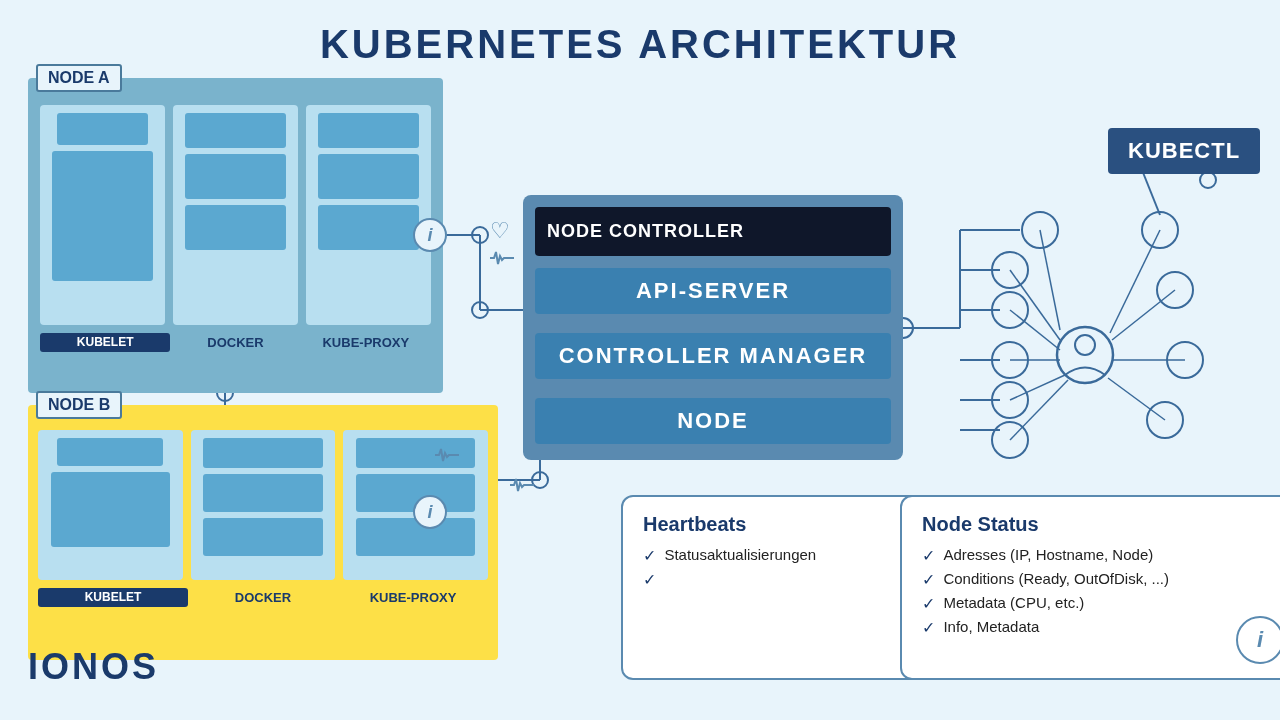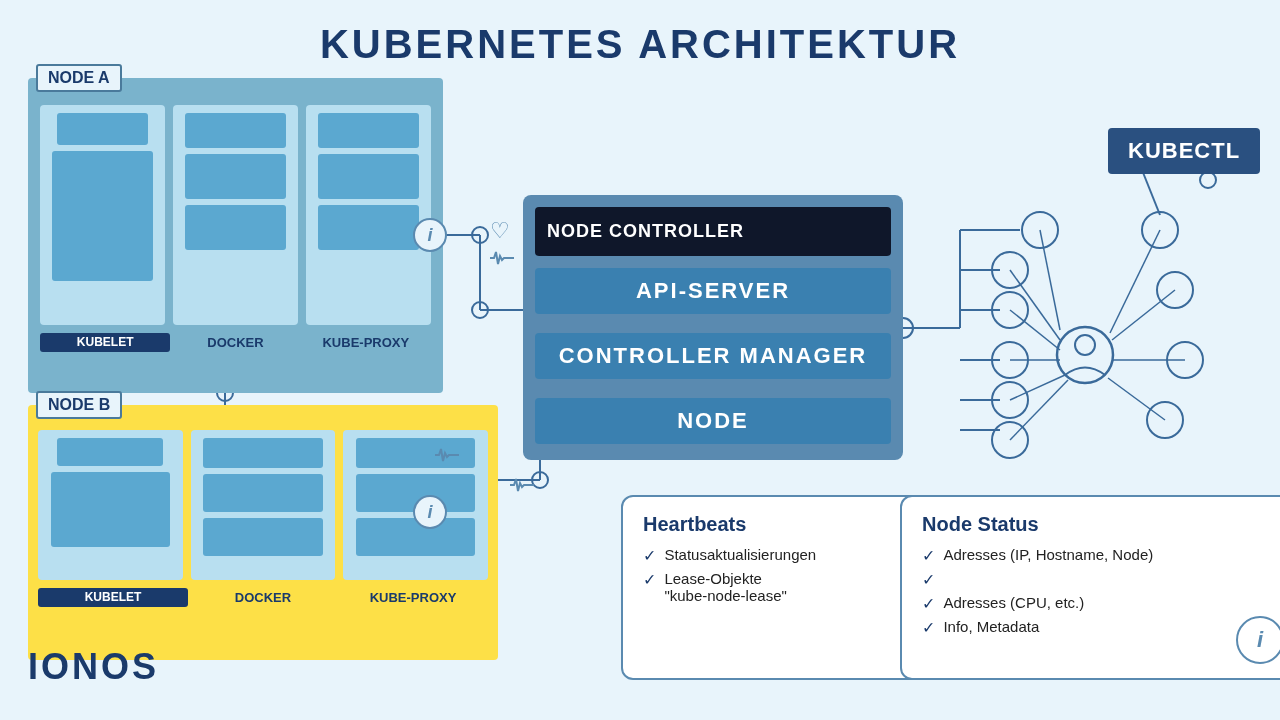--- a/index.html
+++ b/index.html
@@ -423,42 +423,42 @@
 <div class="kubectl-box">KUBECTL</div>
 
 <div class="info-box" style="left: 593px; top: 495px; width: 364px; min-height: 185px; margin-left: 28px;">
   <div class="info-box-title">Heartbeats</div>
   <div class="info-box-item">
     <span class="checkmark">✓</span>
     <span>Statusaktualisierungen</span>
   </div>
   <div class="info-box-item">
     <span class="checkmark">✓</span>
-    <span>Lease-Objekte<br>"kube-node-lease"</span>
   </div>
 
   <div class="heartbeat-box-icon">
     <svg width="30" height="24" viewBox="0 0 30 24" fill="none">
       <polyline points="0,12 5,12 7,4 10,20 13,8 16,14 18,12 30,12" stroke="#5a8ab0" stroke-width="2.5" fill="none"></polyline>
     </svg>
   </div>
 </div>
 
 <div class="info-box" style="left: 900px; top: 495px; width: 400px; min-height: 185px;">
   <div class="info-box-title">Node Status</div>
   <div class="info-box-item">
     <span class="checkmark">✓</span>
     <span>Adresses (IP, Hostname, Node)</span>
   </div>
   <div class="info-box-item">
     <span class="checkmark">✓</span>
-  </div>
-  <div class="info-box-item">
-    <span class="checkmark">✓</span>
-    <span>Adresses (CPU, etc.)</span>
+    <span>Conditions (Ready, OutOfDisk, ...)</span>
+  </div>
+  <div class="info-box-item">
+    <span class="checkmark">✓</span>
+    <span>Metadata (CPU, etc.)</span>
   </div>
   <div class="info-box-item">
     <span class="checkmark">✓</span>
     <span>Info, Metadata</span>
   </div>
 
   <div class="info-icon-circle">
     <span style="font-style:italic; font-weight:700; font-size:22px; color:#5a8ab0;">i</span>
   </div>
 </div>

